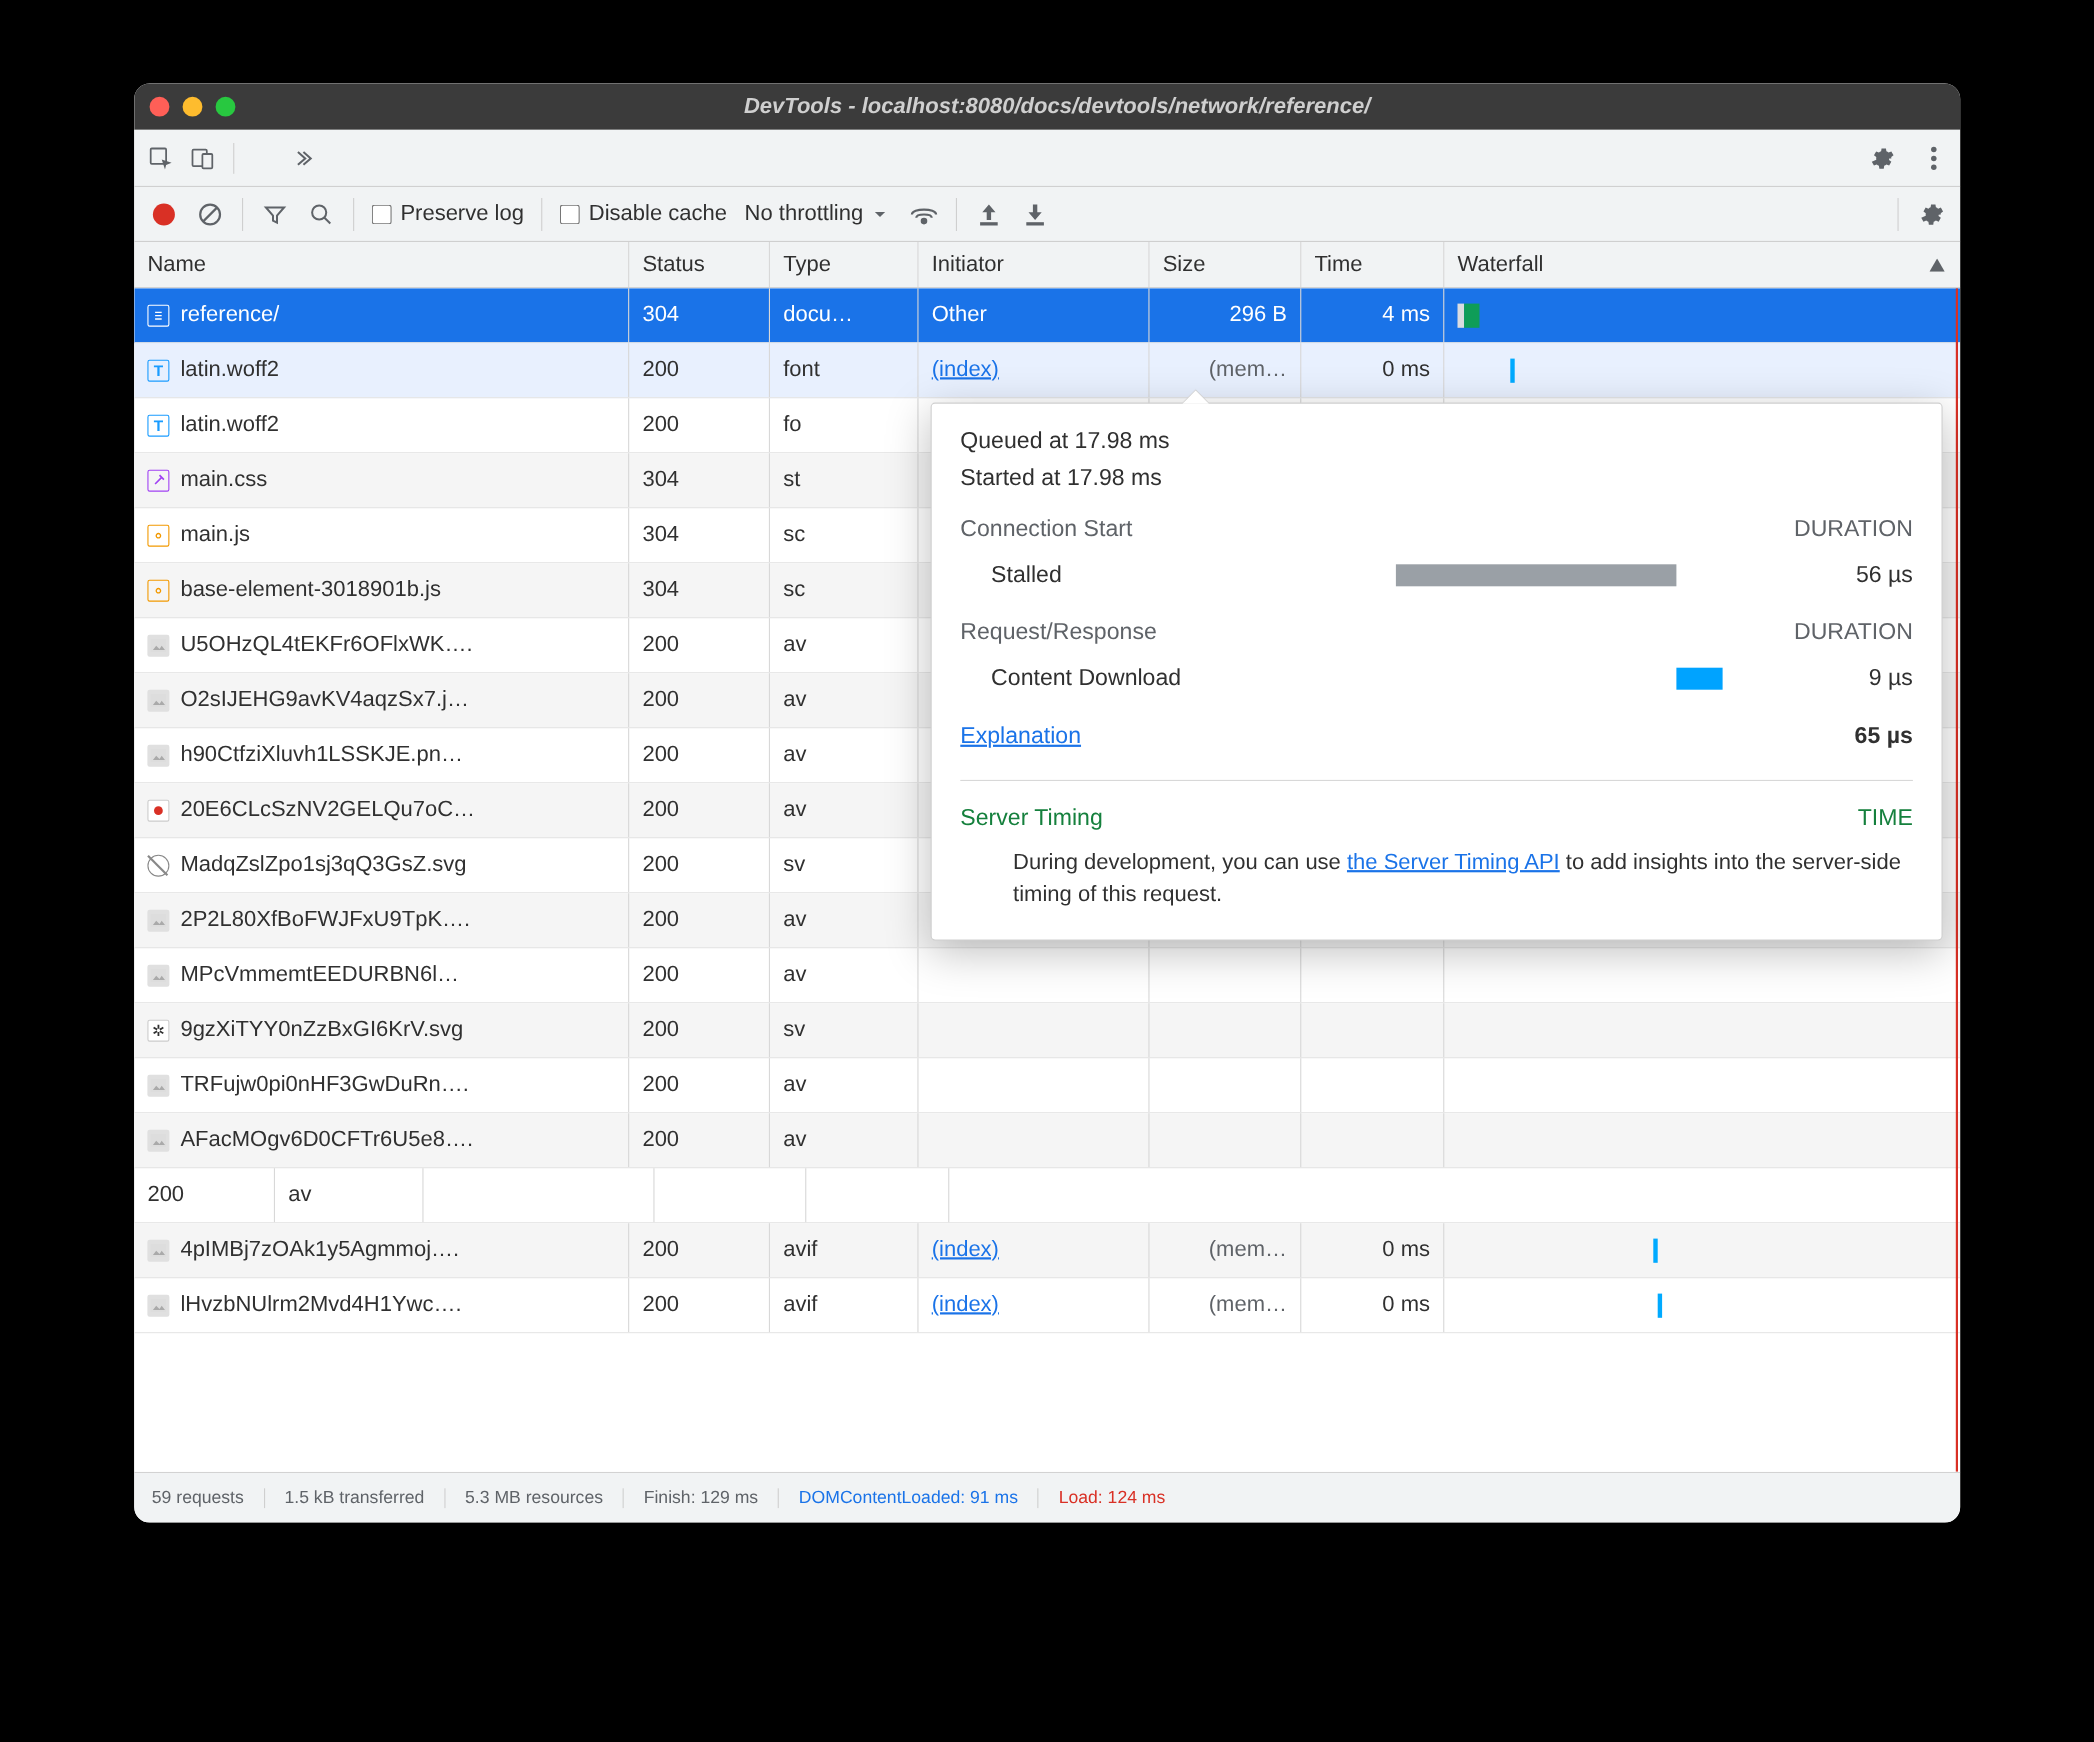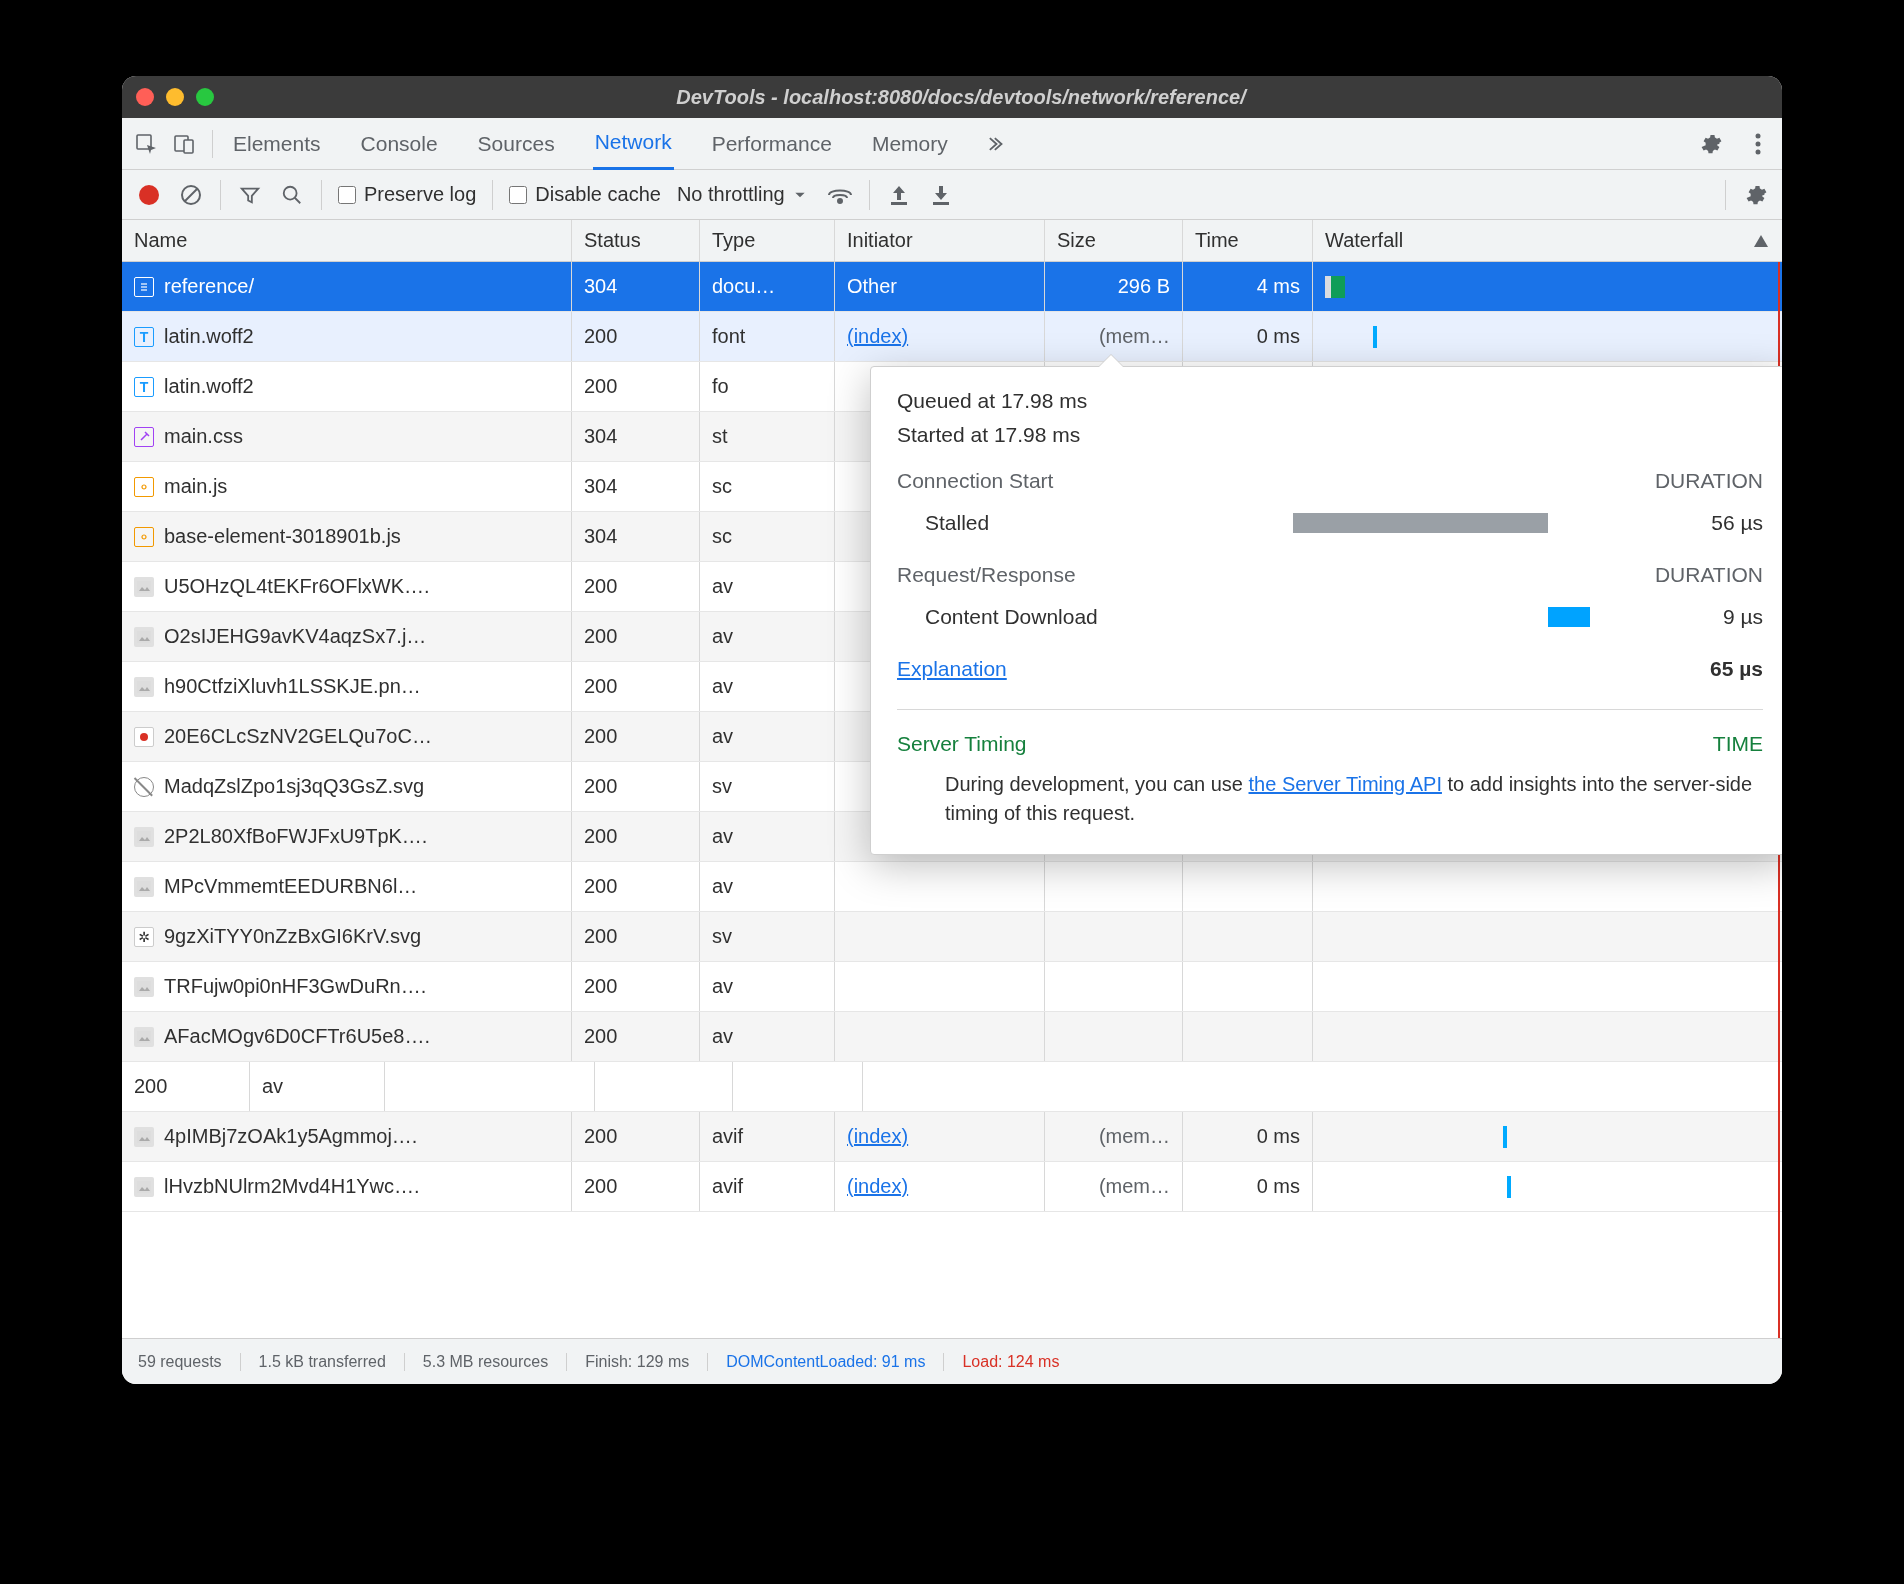--- a/index.html
+++ b/index.html
@@ -127,21 +127,21 @@
     color:#5f6368;
     flex-shrink:0;
   }
   .sb-item { padding:0 18px; border-right:1px solid #cfcfcf;}
   .sb-item:first-child{padding-left:0;}
   .sb-dcl { color:#1a73e8;}
   .sb-load { color:#d93025; border-right:none;}
   
   .popup {
     position:absolute;
-    left: 748px;
+    left: 724px;
     top: 290px;
     width: 920px;
     background:#fff;
     border:1px solid #cfcfcf;
     box-shadow: 0 10px 40px rgba(0,0,0,0.25);
     border-radius:4px;
     padding: 22px 26px 26px 26px;
     font-size:21px;
     color:#303030;
   }
@@ -194,28 +194,20 @@
             <path d="M13 13 L22 16 L17 18 L16 22 Z" fill="#5f6368" stroke="none"></path>
           </svg>
       </div>
       <div class="tab-icon">
         <svg width="24" height="24" viewBox="0 0 24 24" fill="none" stroke="#5f6368" stroke-width="1.6">
             <rect x="3" y="4" width="13" height="15" rx="1"></rect>
             <rect x="12" y="8" width="9" height="13" rx="1" fill="#f1f3f4"></rect>
           </svg>
       </div>
     </div>
-    <div class="panel-tabs" id="panel-tabs">
-        <div class="panel-tab">Elements</div>
-        <div class="panel-tab">Console</div>
-        <div class="panel-tab">Sources</div>
-        <div class="panel-tab active">Network</div>
-        <div class="panel-tab">Performance</div>
-        <div class="panel-tab">Memory</div>
-      </div>
     <div class="tab-icon" style="margin-left:30px;">
       <svg width="20" height="20" viewBox="0 0 24 24" stroke="#5f6368" stroke-width="2.2" fill="none">
           <path d="M7 5 L15 12 L7 19"></path>
           <path d="M13 5 L21 12 L13 19"></path>
         </svg>
     </div>
     <div class="tabs-right">
       <div class="tab-icon">
         <svg width="24" height="24" viewBox="0 0 24 24" fill="#5f6368">
             <path d="M12 8a4 4 0 100 8 4 4 0 000-8zm9.4 4a7.6 7.6 0 00-.1-1.2l2.1-1.6-2-3.5-2.5 1a7.7 7.7 0 00-2-1.2l-.4-2.6h-4l-.4 2.6a7.7 7.7 0 00-2 1.2l-2.5-1-2 3.5 2.1 1.6a7.6 7.6 0 000 2.4L3.6 15l2 3.5 2.5-1a7.7 7.7 0 002 1.2l.4 2.6h4l.4-2.6a7.7 7.7 0 002-1.2l2.5 1 2-3.5-2.1-1.6c.1-.4.1-.8.1-1.2z"></path>

